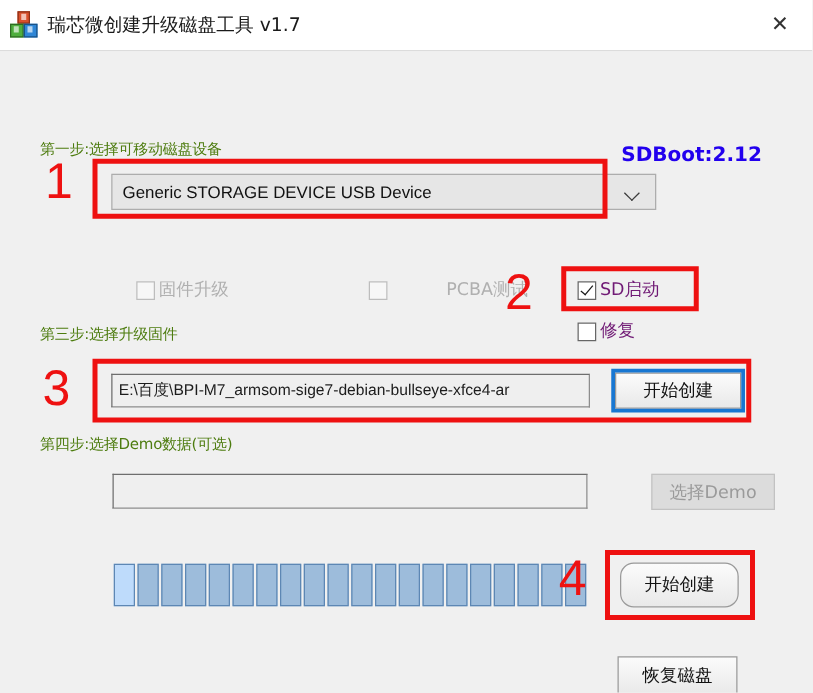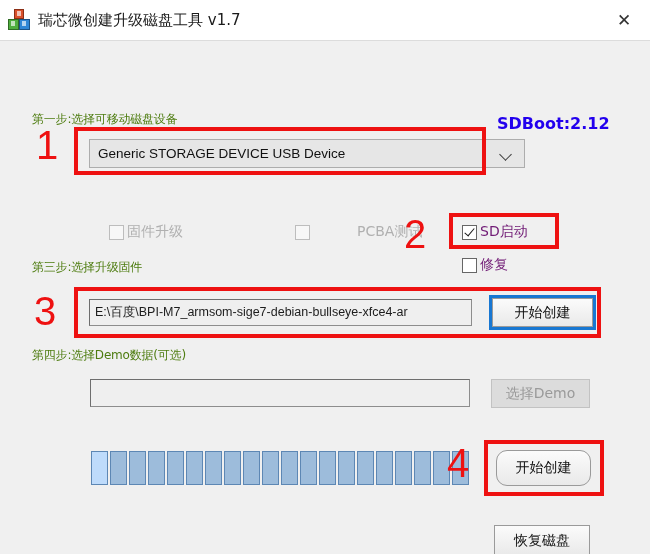--- a/index.html
+++ b/index.html
@@ -307,21 +307,21 @@
 
   <div class="anno-box" style="left:74px; top:246px; width:527px; height:51px;"></div>
   <div class="anno-num" style="left:34px; top:250px;">3</div>
 
   <div class="step-label" style="left:32px; top:306px;">第四步:选择Demo数据(可选)</div>
 
   <div class="tfield" style="left:90px; top:338px; width:380px; height:28px;" title="">
     <span class="txt"></span>
   </div>
 
-  <div class="btn disabled" style="left:491px; top:338px; width:99px; height:29px;">选择Demo</div>
+  <div class="btn disabled" style="left:521px; top:338px; width:99px; height:29px;">选择Demo</div>
 
   <div class="progress" id="progress-bar" style="left:91px; top:410px;">
       <div class="pblock lead"></div>
       <div class="pblock"></div>
       <div class="pblock"></div>
       <div class="pblock"></div>
       <div class="pblock"></div>
       <div class="pblock"></div>
       <div class="pblock"></div>
       <div class="pblock"></div>

